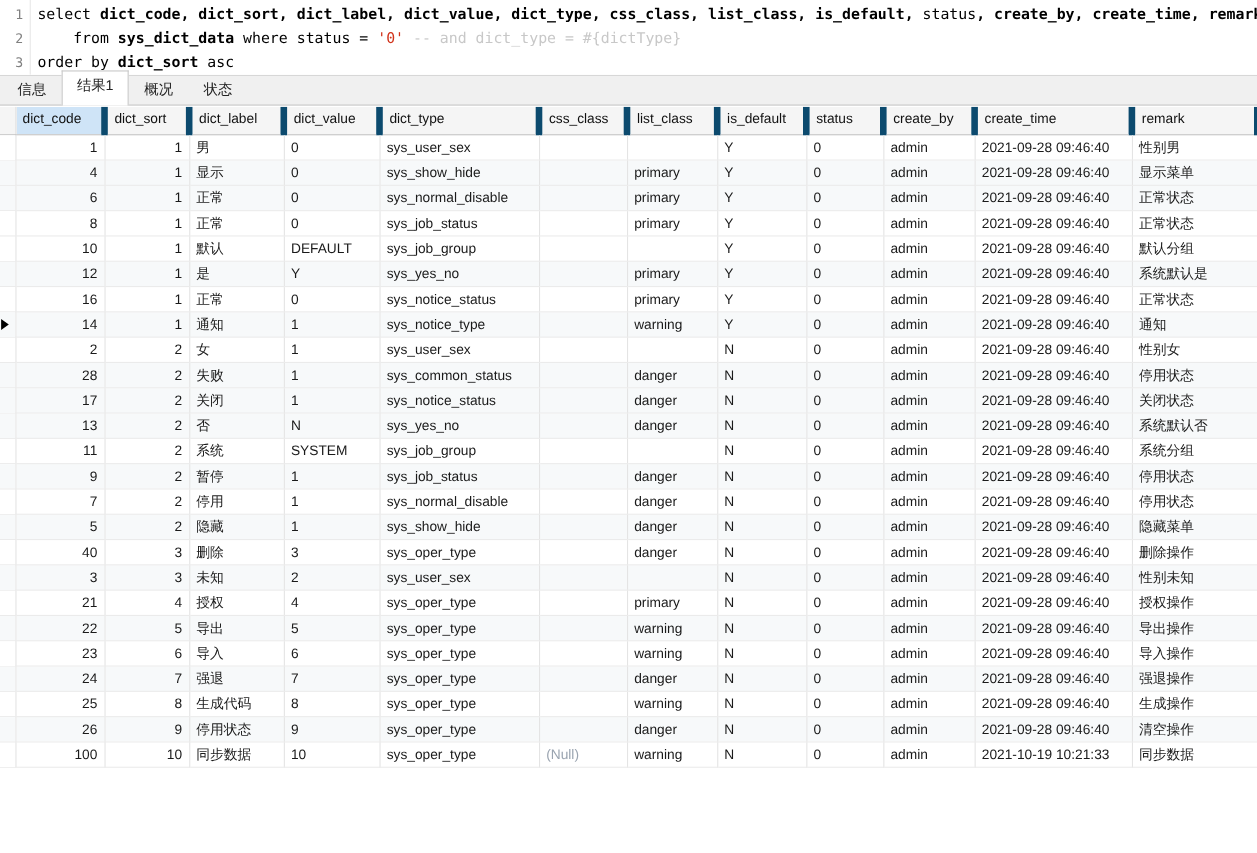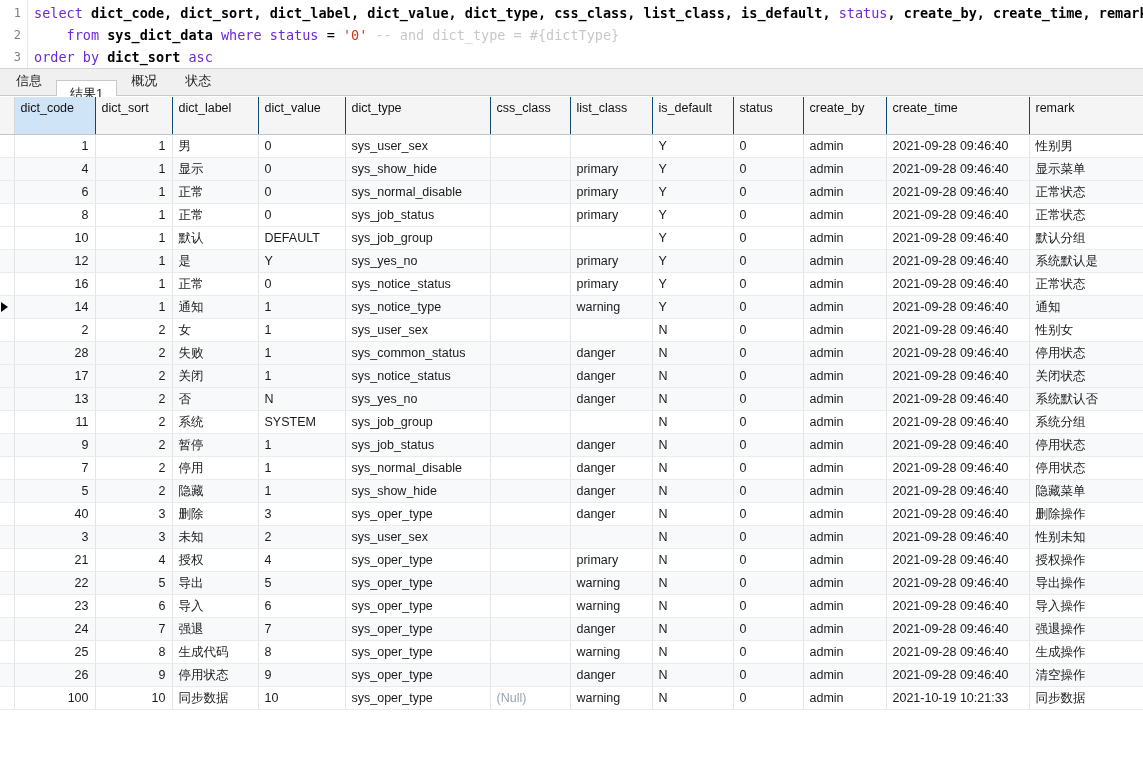--- a/index.html
+++ b/index.html
@@ -41,21 +41,21 @@
     box-sizing: border-box;
   }
   .gutter div { padding-right: 6px; height: 22px; line-height: 22px; }
   .code {
     position: absolute;
     left: 34px; top: 2px;
     right: 0;
     white-space: pre;
   }
   .code .ln { height: 22px; line-height: 22px; white-space: pre; }
-  .kw { color: #6d28d9; }
+  .kw { color: #000000; }
   .id { color: #000000; font-weight: bold; }
   .plain { color: #000000; }
   .str { color: #d1321a; }
   .cmt { color: #c8c8c8; }
 
   
   .tabbar {
     height: 28px;
     background: #f0f0f0;
     border-top: 1px solid #d4d4d4;
@@ -75,21 +75,21 @@
     border: 1px solid transparent;
     border-bottom: none;
     cursor: default;
     white-space: nowrap;
   }
   .tab.active {
     background: #ffffff;
     border-color: #c8c8c8;
     position: relative;
     top: 1px;
-    height: 16px;
+    height: 32px;
   }
 
   
   .gridwrap {
     position: absolute;
     top: 97px;
     left: 0;
     right: 0;
     bottom: 0;
     overflow: hidden;
@@ -100,22 +100,22 @@
     table-layout: fixed;
     width: 1143px;
     font-size: 12.5px;
     color: #1a1a1a;
   }
   table.grid th {
     background: #f5f5f5;
     font-weight: normal;
     text-align: left;
     height: 21px;
-    padding: 0 0 16px 6px;
-    border-right: 1px solid #0c4a6e;
+    padding: 0 0 4px 6px;
+    border-right: 6px solid #0c4a6e;
     border-bottom: 1px solid #c4c4c4;
     color: #111;
     font-size: 12.5px;
     overflow: hidden;
     white-space: nowrap;
   }
   table.grid th.sel {
     background: #cfe4f7;
   }
   table.grid th.idx {

